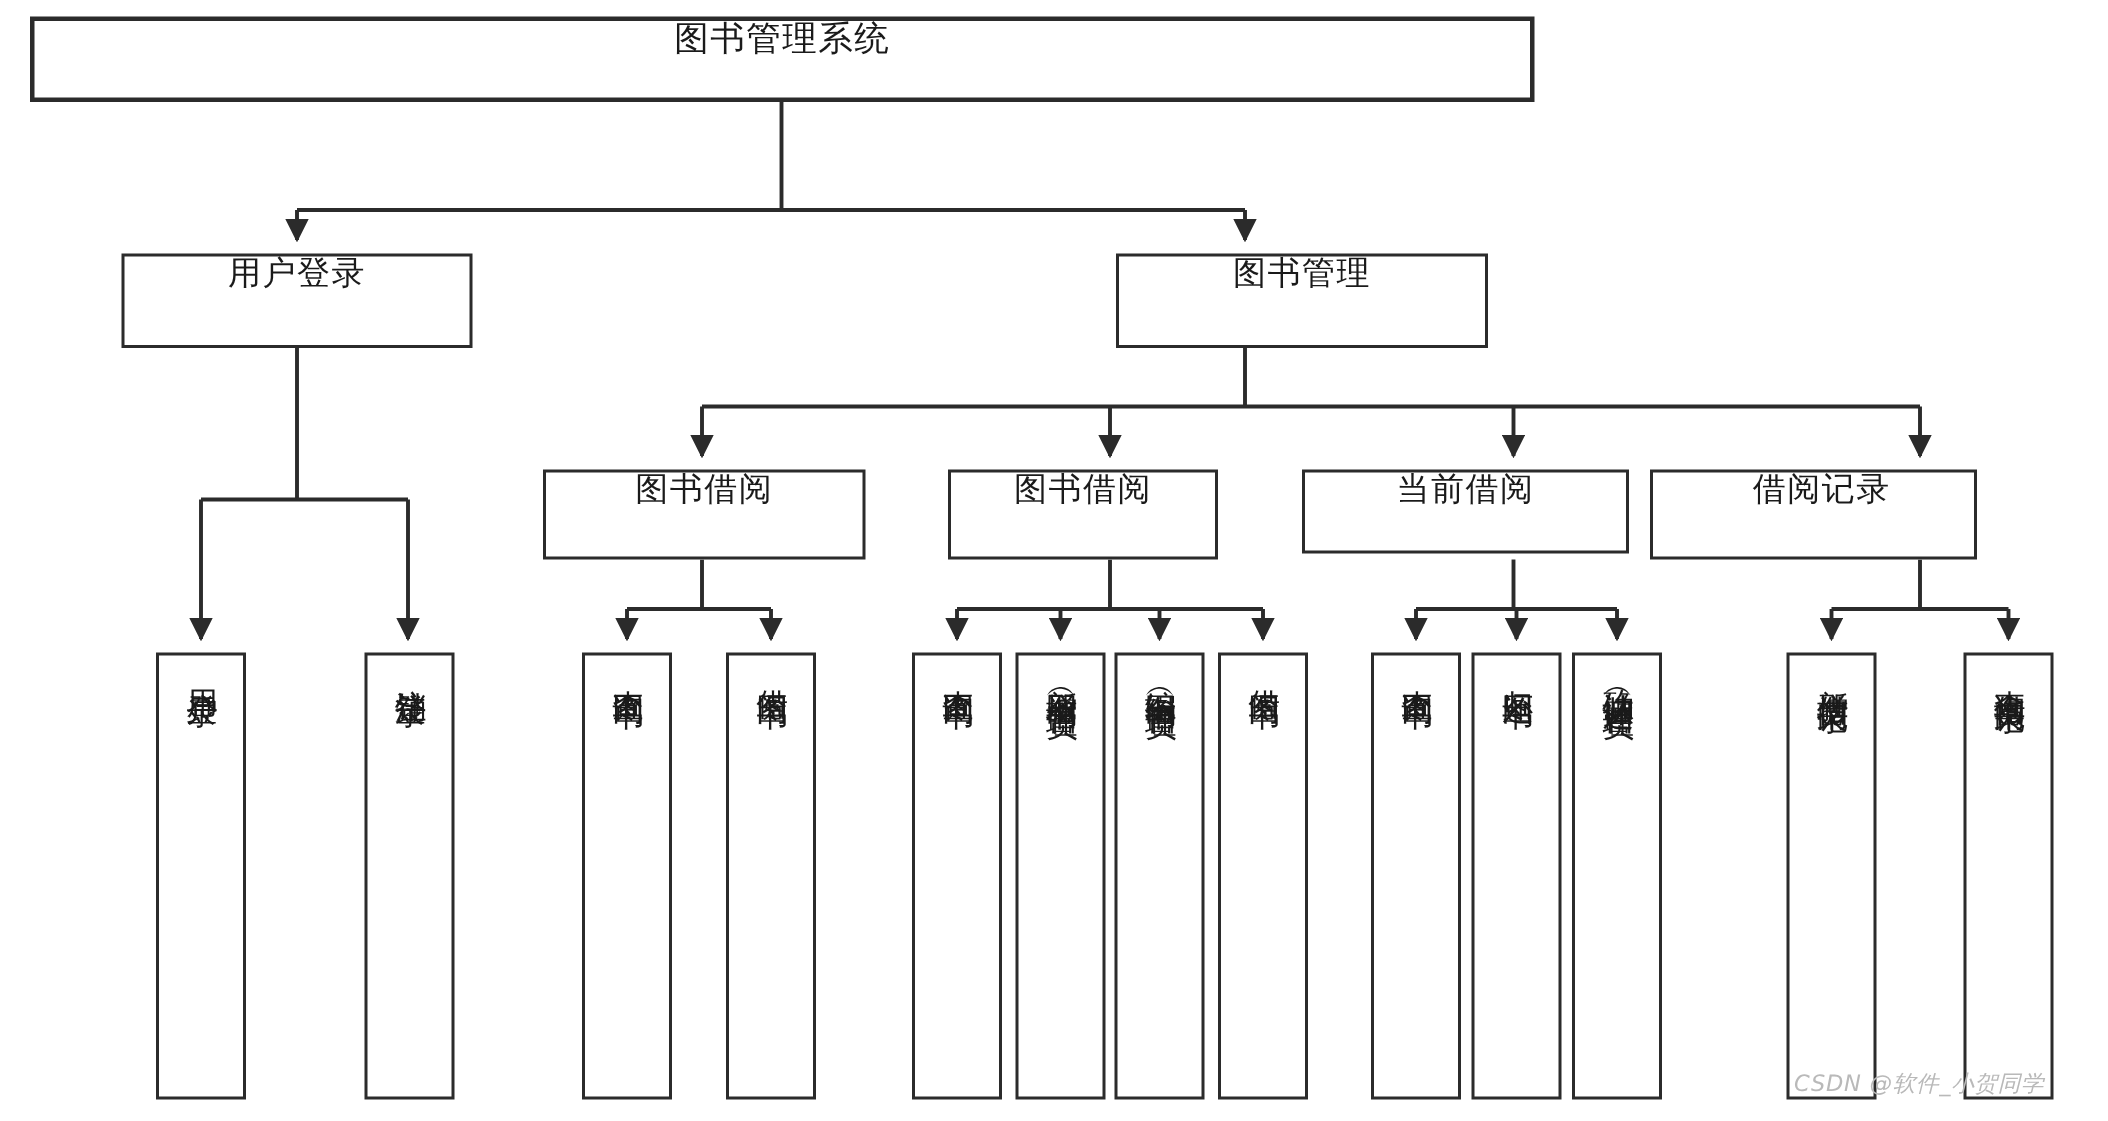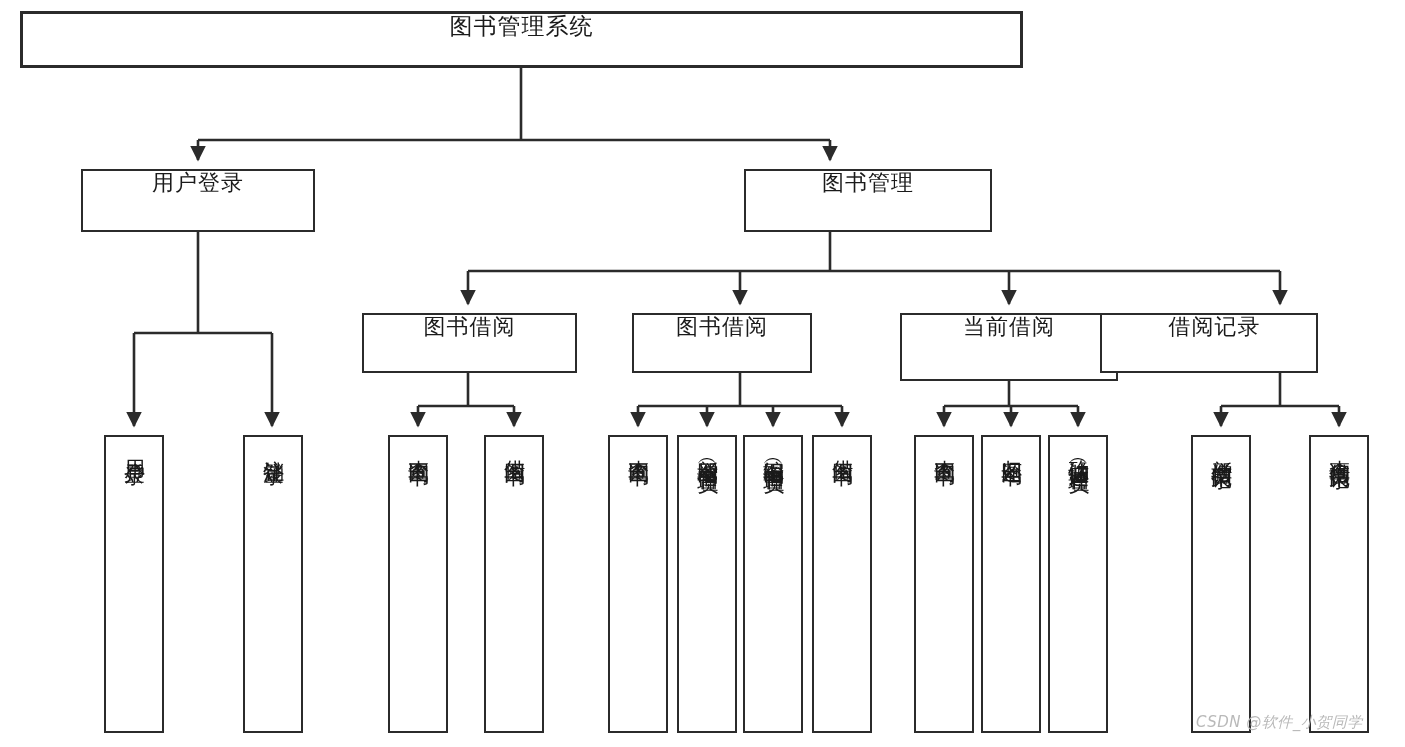--- a/index.html
+++ b/index.html
@@ -90,21 +90,21 @@
   <div class="node" style="left:744px;top:169px;width:248px;height:63px;">
     <span class="h-label">图书管理</span>
   </div>
 
   <div class="node" style="left:362px;top:313px;width:215px;height:60px;">
     <span class="h-label">图书借阅</span>
   </div>
   <div class="node" style="left:632px;top:313px;width:180px;height:60px;">
     <span class="h-label">图书借阅</span>
   </div>
-  <div class="node" style="left:900px;top:313px;width:218px;height:68px;">
+  <div class="node" style="left:868px;top:313px;width:218px;height:56px;">
     <span class="h-label">当前借阅</span>
   </div>
   <div class="node" style="left:1100px;top:313px;width:218px;height:60px;padding-left:11px;">
     <span class="h-label">借阅记录</span>
   </div>
 
   <div class="node leaf" style="left:104px;top:435px;width:60px;height:298px;">
     <span class="v-label">用户登录</span>
   </div>
   <div class="node leaf" style="left:243px;top:435px;width:60px;height:298px;">

